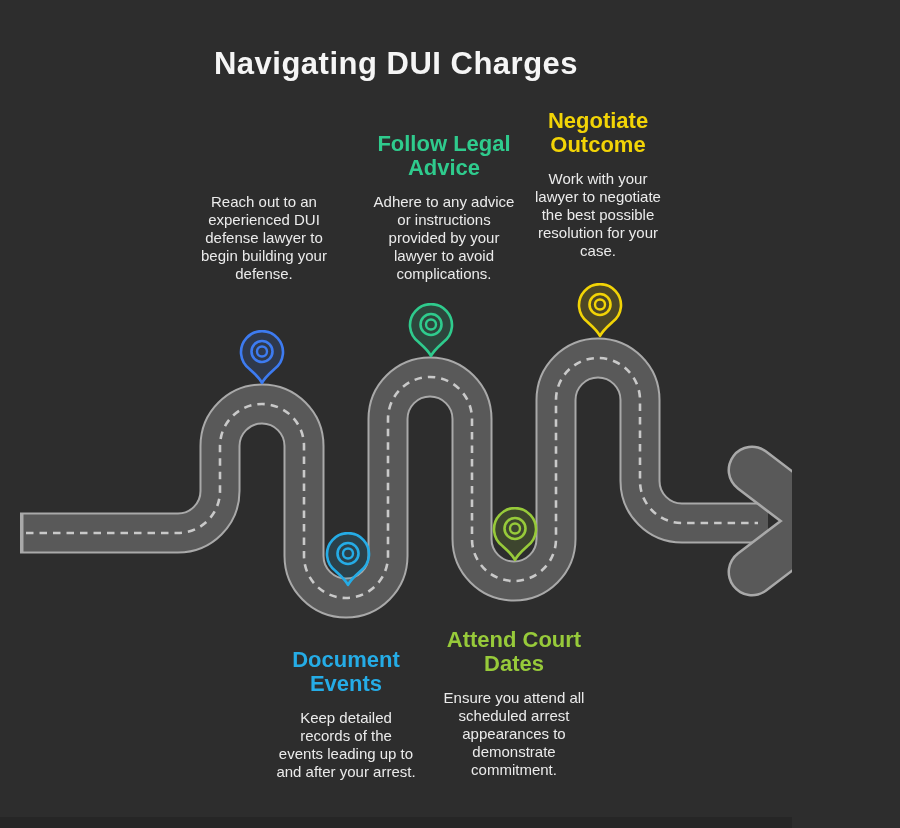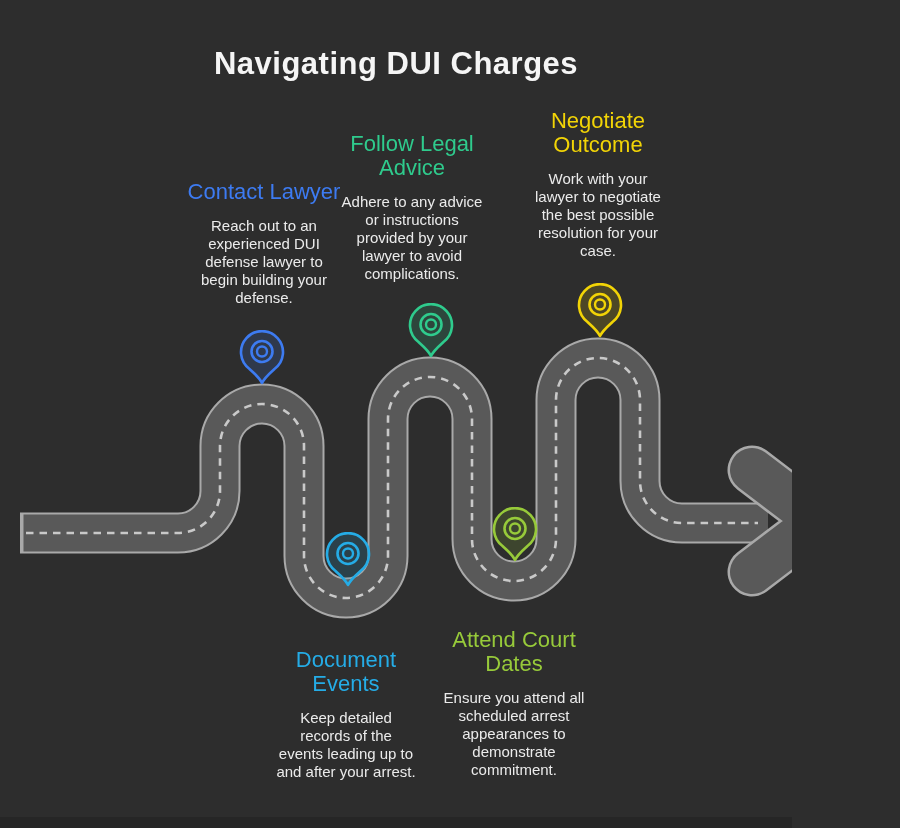--- a/index.html
+++ b/index.html
@@ -34,21 +34,21 @@
   }
   .step {
     position: absolute;
     width: 200px;
     text-align: center;
   }
   .step-heading {
     margin: 0;
     font-size: 22px;
     line-height: 24px;
-    font-weight: normal;
+    font-weight: bold;
     white-space: pre-line;
   }
   .step-body {
     margin: 13px 0 0 0;
     font-size: 15px;
     line-height: 18px;
     font-weight: normal;
     white-space: pre-line;
     color: #ebebeb;
   }
@@ -112,36 +112,35 @@
   </div>
   <div class="pin" style="left: 576px; top: 283px; color: rgb(242, 212, 6);">
     <svg width="48" height="56" viewBox="0 0 48 56">
       <path d="M24 53 C27 47 31.5 43.5 36.5 39 A21 21 0 1 0 11.5 39 C16.5 43.5 21 47 24 53 Z" fill="currentColor" fill-opacity="0.16" stroke="currentColor" stroke-width="2.6" stroke-linejoin="round"></path>
       <circle cx="24" cy="21.5" r="10.5" fill="none" stroke="currentColor" stroke-width="2.6"></circle>
       <circle cx="24" cy="21.5" r="5" fill="none" stroke="currentColor" stroke-width="2.4"></circle>
     </svg>
   </div>
 
   <div class="step" style="left:164px; top:180px;">
-    <h2 class="step-heading" style="color: rgb(61, 123, 241);">Contact Lawyer</h2>
     <p class="step-body" style="color: rgb(235, 235, 235);">Reach out to an
 experienced DUI
 defense lawyer to
 begin building your
 defense.</p>
   </div>
   <div class="step" style="left:246px; top:648px;">
     <h2 class="step-heading" style="color: rgb(37, 172, 230);">Document
 Events</h2>
     <p class="step-body" style="color: rgb(235, 235, 235); text-align: center;">Keep detailed
 records of the
 events leading up to
 and after your arrest.</p>
   </div>
-  <div class="step" style="left:312px; top:132px;">
+  <div class="step" style="left:344px; top:132px;">
     <h2 class="step-heading" style="color: rgb(47, 203, 141);">Follow Legal
 Advice</h2>
     <p class="step-body" style="color: rgb(235, 235, 235);">Adhere to any advice
 or instructions
 provided by your
 lawyer to avoid
 complications.</p>
   </div>
   <div class="step" style="left:414px; top:628px;">
     <h2 class="step-heading" style="color: rgb(151, 202, 58);">Attend Court

